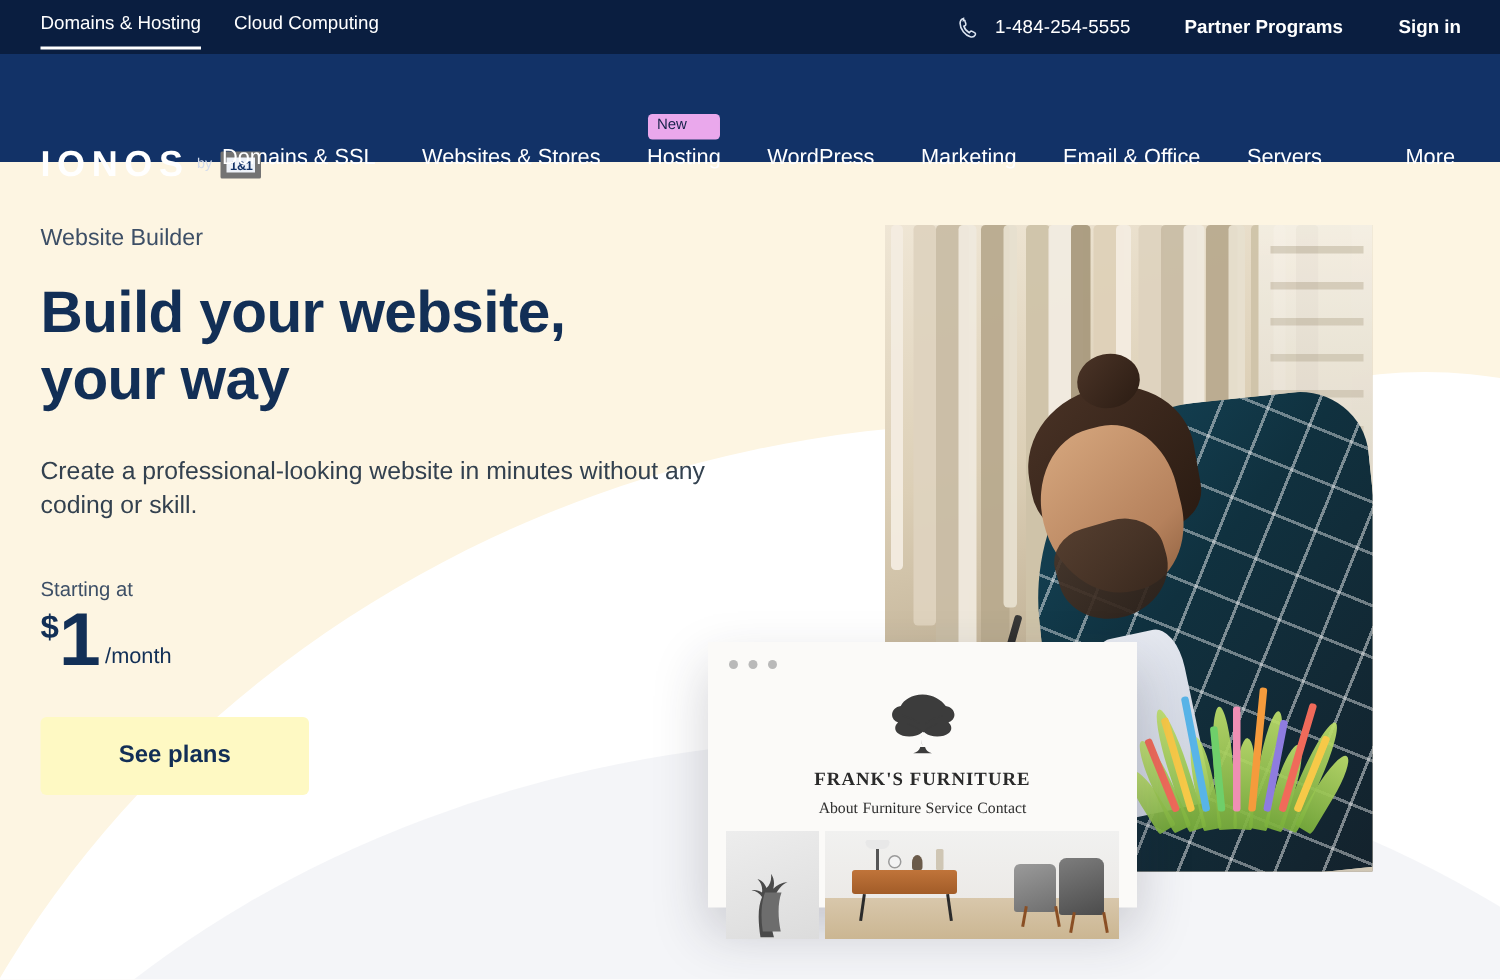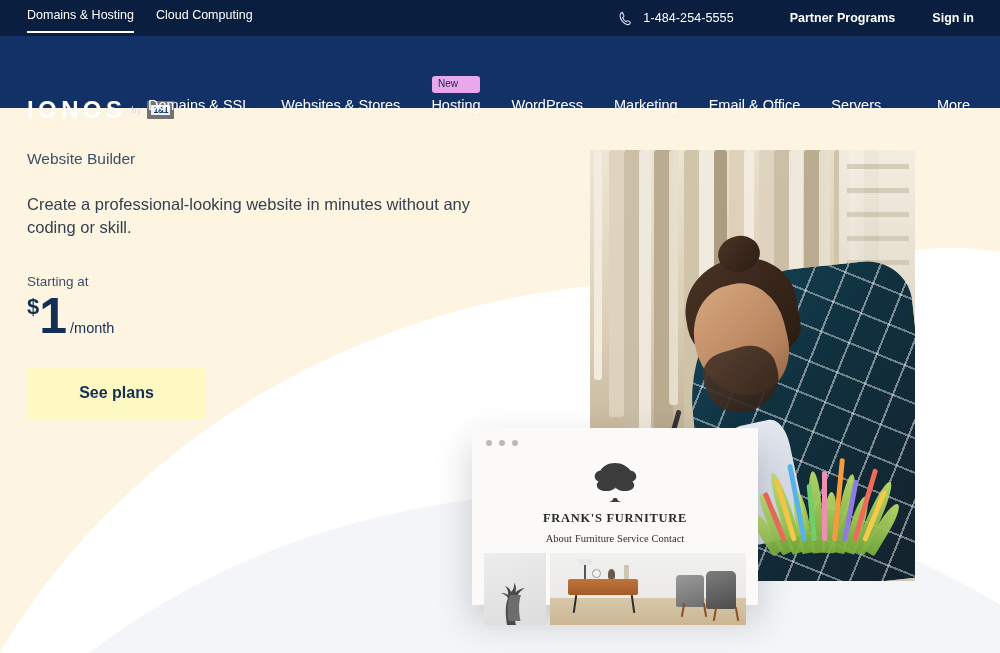--- a/index.html
+++ b/index.html
@@ -29,21 +29,21 @@
     height: 2px; background: #ffffff;
   }
   .topbar-right {
     position: absolute; right: 26px; top: 0; height: 36px;
     display: flex; align-items: center; gap: 0;
   }
   .phone-wrap { display: flex; align-items: center; gap: 9px; margin-right: 36px; }
   .phone-icon { width: 17px; height: 17px; display: block; }
   .phone-num { color: #ffffff; font-size: 12.5px; letter-spacing: .1px; white-space: nowrap; cursor: pointer; }
   .top-link { color: #ffffff; font-size: 12.5px; font-weight: bold; white-space: nowrap; cursor: pointer; }
-  .top-link.partner { margin-right: 37px; margin-left: 20px; }
+  .top-link.partner { margin-right: 37px; }
 
   
   .mainnav {
     position: absolute; top: 36px; left: 0; width: 1000px; height: 72px;
     background: #123267;
     z-index: 40;
   }
   .logo-wrap { position: absolute; left: 27px; top: 62px; display: flex; align-items: center; gap: 6px; cursor: pointer; }
   .logo-text {
     color: #ffffff; font-size: 24px; font-weight: bold; letter-spacing: 4.4px;
@@ -309,20 +309,24 @@
     <div class="nav-more">More</div>
   </div>
 
   <div class="hero">
     <div class="wave-right"></div>
     <div class="wave-white"></div>
     <div class="wave-grey"></div>
 
     <div class="copy">
       <div class="eyebrow">Website Builder</div>
+      <h1 class="headline">
+        <span>Build your website,</span><br>
+        <span>your way</span>
+      </h1>
       <p class="subcopy">Create a professional-looking website in minutes without any coding or skill.</p>
 
       <div class="price-label">Starting at</div>
       <div class="price-row">
         <span class="price-currency">$</span>
         <span class="price-amount">1</span>
         <span class="price-period">/month</span>
       </div>
 
       <button class="cta">See plans</button>

